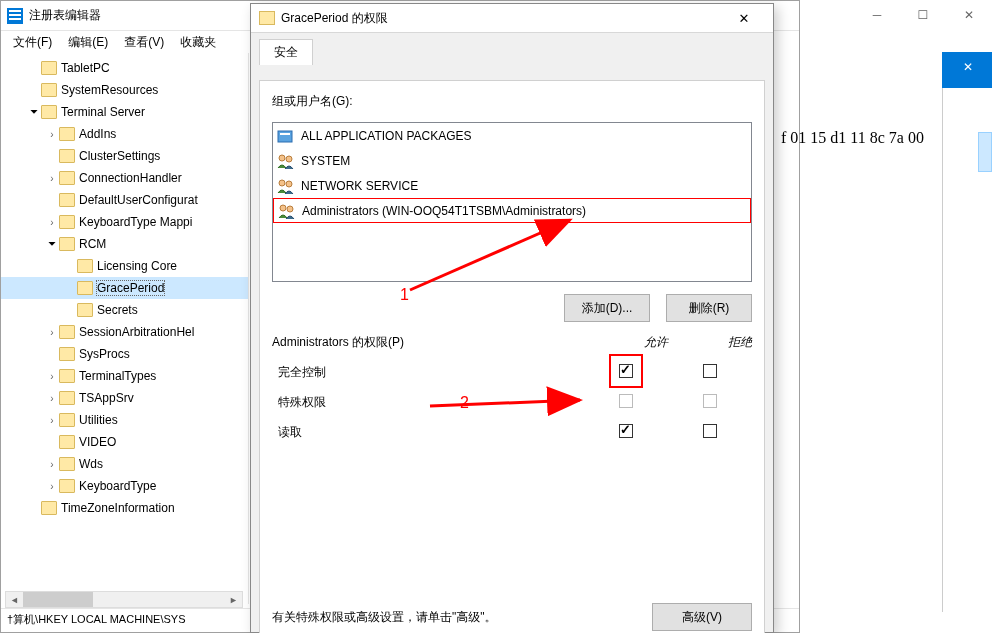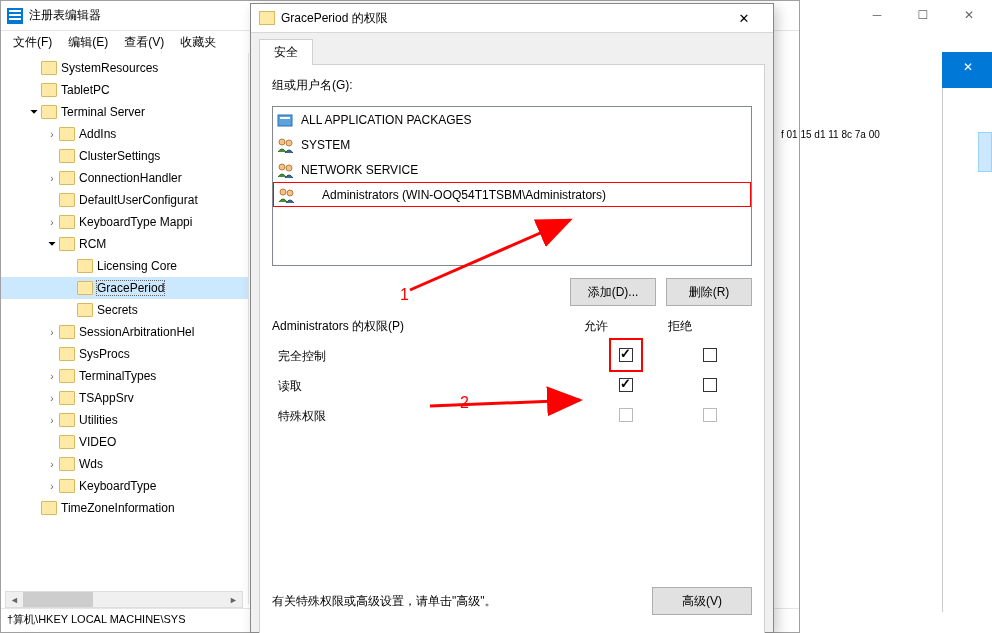--- a/index.html
+++ b/index.html
@@ -17,51 +17,51 @@
 .tree-panel { width: 248px; overflow: hidden; border-right: 1px solid #e5e5e5; padding: 4px 0; }
 .tree-item { display: flex; align-items: center; height: 22px; white-space: nowrap; }
 .tree-item .spacer { display: inline-block; }
 .tree-item .chevron { width: 14px; text-align: center; color: #666; font-size: 10px; }
 .tree-item .chevron.open { color: #000; }
 .tree-item .folder-icon { width: 16px; height: 14px; background: #ffe9a6; border: 1px solid #d9b95e; border-radius: 1px; margin-right: 4px; display: inline-block; }
 .tree-item.selected { background: #cce8ff; }
 .tree-item.selected .label { outline: 1px dotted #666; }
 
 .data-panel { flex: 1; padding: 6px; }
-.data-value { font-family: Liberation Sans, sans-serif; font-size: 10px; color: #000; }
+.data-value { font-family: Liberation Serif, serif; font-size: 16px; color: #000; }
 
 .status-bar { position: absolute; bottom: 0; left: 0; right: 0; height: 24px; border-top: 1px solid #e5e5e5; padding: 3px 6px; font-size: 11px; color: #000; }
 
 
 .bg-controls { position: absolute; top: 0; right: 0; display: flex; height: 30px; }
 .bg-controls div { width: 46px; display: flex; align-items: center; justify-content: center; color: #666; }
 
 
 .perm-dialog { position: absolute; top: 3px; left: 250px; width: 524px; height: 630px; background: #f0f0f0; border: 1px solid #888; box-shadow: 4px 4px 12px rgba(0,0,0,0.2); }
 .perm-titlebar { height: 29px; background: #fff; display: flex; align-items: center; padding: 0 8px; border-bottom: 1px solid #d8d8d8; }
 .perm-titlebar .folder-icon { width: 16px; height: 14px; background: #ffe9a6; border: 1px solid #d9b95e; margin-right: 6px; }
 .perm-titlebar .close { margin-left: auto; width: 42px; text-align: center; font-size: 13px; }
 
-.perm-tabs { display: flex; margin: 6px 0 0 8px; }
+.perm-tabs { display: flex; margin: 6px 0 16px 8px; }
 .perm-tab { border: 1px solid #d0d0d0; border-bottom: none; background: #fff; padding: 4px 14px; position: relative; z-index: 2; }
 .perm-content { margin: 0 8px 8px 8px; background: #fff; border: 1px solid #d0d0d0; padding: 12px; height: 570px; position: relative; top: -1px; }
 
 .group-label { margin-bottom: 12px; }
 .group-list { border: 1px solid #828790; background: #fff; height: 160px; padding: 0; overflow: hidden; }
 .group-row { display: flex; align-items: center; height: 25px; padding: 2px 4px; }
-.group-row.selected { border: 1px solid #ff0000; gap: 20px; }
+.group-row.selected { border: 1px solid #ff0000; }
 .group-row .user-icon { width: 18px; height: 16px; margin-right: 6px; display: inline-flex; align-items: center; justify-content: center; }
 .user-icon svg { width: 18px; height: 16px; }
 
-.btn-row { display: flex; justify-content: flex-end; gap: 10px; margin: 12px 0; }
+.btn-row { display: flex; justify-content: flex-end; gap: 16px; margin: 12px 0; }
 .win-btn { min-width: 86px; height: 28px; background: #e1e1e1; border: 1px solid #adadad; display: inline-flex; align-items: center; justify-content: center; }
 
 .perm-header { display: flex; }
 .perm-header .title { flex: 1; }
-.perm-header .col { width: 84px; text-align: left; }
+.perm-header .col { width: 84px; text-align: right; font-style: italic; }
 
 .perm-table { margin-top: 6px; }
 .perm-row { display: flex; height: 30px; align-items: center; }
 .perm-row .name { flex: 1; padding-left: 6px; }
 .perm-row .col { width: 84px; text-align: center; }
 .checkbox { width: 14px; height: 14px; border: 1px solid #333; display: inline-block; position: relative; background: #fff; }
 .checkbox.checked::after { content: '✓'; position: absolute; top: -3px; left: 0px; font-size: 13px; font-weight: bold;}
 .checkbox.disabled { border-color: #bbb; }
 .checkbox.highlighted { outline: 2px solid #ff0000; outline-offset: 8px; }
 
@@ -108,27 +108,27 @@
     <span>编辑(E)</span>
     <span>查看(V)</span>
     <span>收藏夹</span>
   </div>
   <div class="regedit-body">
     <div class="tree-panel" id="tree-panel">
         <div class="tree-item">
           <span class="spacer" style="width: 26px;"></span>
           <span class="chevron"></span>
           <span class="folder-icon"></span>
+          <span class="label">TabletPC</span>
+        </div>
+        <div class="tree-item">
+          <span class="spacer" style="width: 26px;"></span>
+          <span class="chevron"></span>
+          <span class="folder-icon"></span>
           <span class="label">SystemResources</span>
-        </div>
-        <div class="tree-item">
-          <span class="spacer" style="width: 26px;"></span>
-          <span class="chevron"></span>
-          <span class="folder-icon"></span>
-          <span class="label">TabletPC</span>
         </div>
         <div class="tree-item">
           <span class="spacer" style="width: 26px;"></span>
           <span class="chevron open">⏷</span>
           <span class="folder-icon"></span>
           <span class="label">Terminal Server</span>
         </div>
         <div class="tree-item">
           <span class="spacer" style="width: 44px;"></span>
           <span class="chevron">›</span>
@@ -316,28 +316,28 @@
       <div class="col">允许</div>
       <div class="col">拒绝</div>
     </div>
     <div class="perm-table" id="perm-table">
         <div class="perm-row">
           <div class="name">完全控制</div>
           <div class="col"><span class="checkbox checked highlighted"></span></div>
           <div class="col"><span class="checkbox"></span></div>
         </div>
         <div class="perm-row">
+          <div class="name">特殊权限</div>
+          <div class="col"><span class="checkbox disabled"></span></div>
+          <div class="col"><span class="checkbox disabled"></span></div>
+        </div>
+        <div class="perm-row">
           <div class="name">读取</div>
           <div class="col"><span class="checkbox checked"></span></div>
           <div class="col"><span class="checkbox"></span></div>
-        </div>
-        <div class="perm-row">
-          <div class="name">特殊权限</div>
-          <div class="col"><span class="checkbox disabled"></span></div>
-          <div class="col"><span class="checkbox disabled"></span></div>
         </div>
       </div>
     <div class="advanced-row">
       <div class="text">有关特殊权限或高级设置，请单击"高级"。</div>
       <button class="win-btn" style="min-width:100px;">高级(V)</button>
     </div>
   </div>
 </div>
 
 <svg class="arrow1" width="220" height="90">

